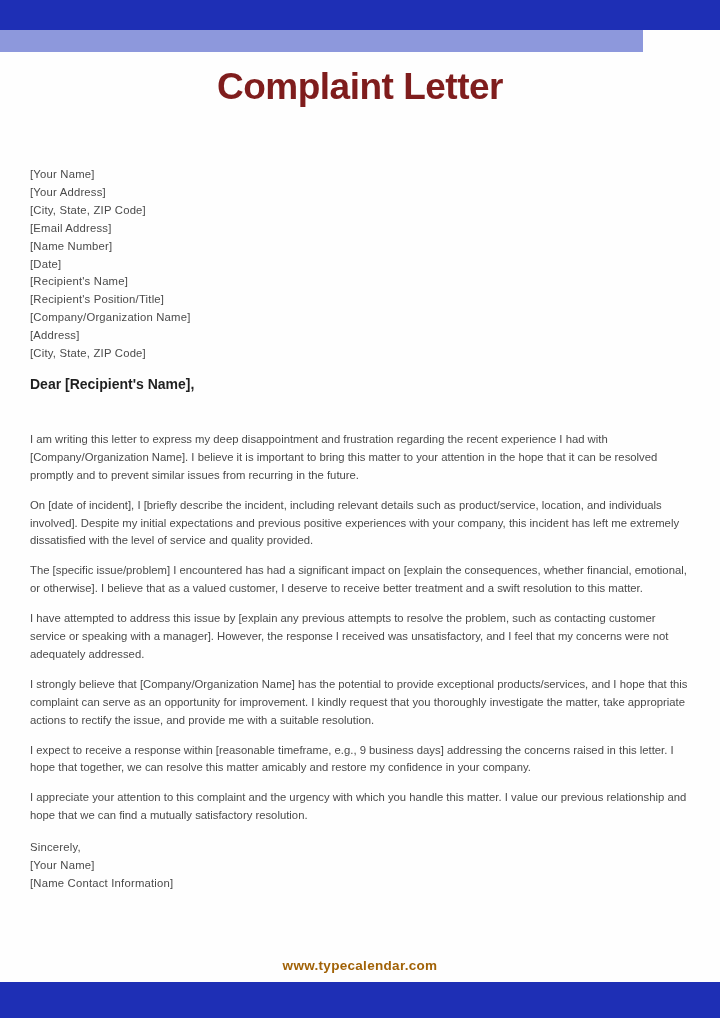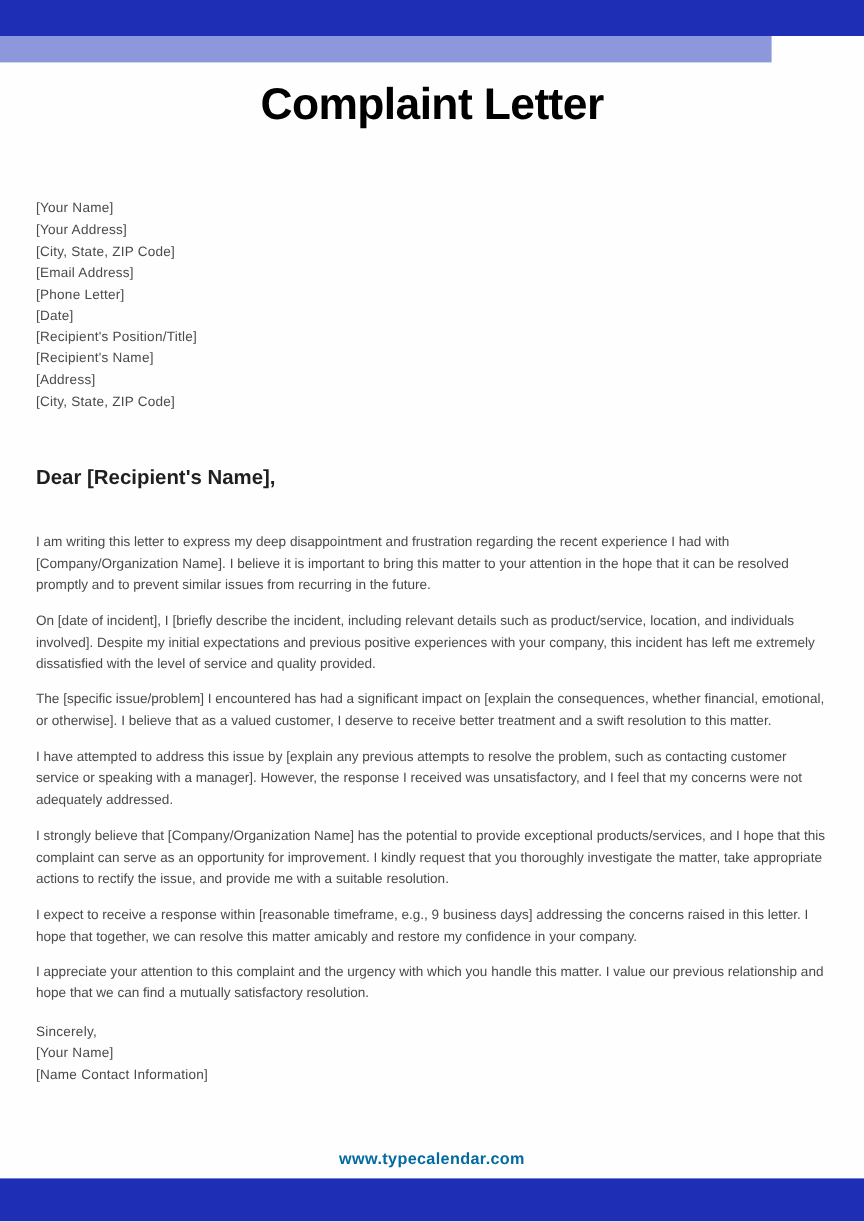--- a/index.html
+++ b/index.html
@@ -32,50 +32,50 @@
     background: var(--accent-blue);
   }
   .title {
     position: absolute;
     top: 66px; left: 0;
     width: 720px;
     text-align: center;
     font-size: 37px;
     font-weight: 800;
     letter-spacing: -0.5px;
-    color: #000000;
+    color: #7f1d1d;
   }
   .letter {
     position: absolute;
     top: 166px;
     left: 30px;
     width: 660px;
     color: #4a4a4a;
     font-size: 11.3px;
     line-height: 17.9px;
   }
   .address-block { letter-spacing: 0.2px; }
   .salutation {
-    margin-top: 44px;
+    margin-top: 13px;
     font-weight: bold;
     color: #1f1f1f;
-    font-size: 17px;
+    font-size: 14px;
   }
   .paragraphs { margin-top: 37px; }
   .paragraphs p { margin-bottom: 12px; }
   .closing-block { margin-top: 14px; letter-spacing: 0.2px; }
   .footer-text {
     position: absolute;
     top: 958px; left: 0;
     width: 720px;
     text-align: center;
     font-weight: bold;
     font-size: 13.5px;
     letter-spacing: 0.3px;
-    color: #0369a1;
+    color: #a16207;
   }
   .bottom-bar {
     position: absolute;
     bottom: 0; left: 0;
     width: 720px; height: 36px;
     background: var(--primary-blue);
   }
 </style>
 </head>
 <body>
@@ -87,24 +87,25 @@
 
   <h1 class="title">Complaint Letter</h1>
 
   <div class="letter">
 
     <div class="address-block">
         <div class="addr-line">[Your Name]</div>
         <div class="addr-line">[Your Address]</div>
         <div class="addr-line">[City, State, ZIP Code]</div>
         <div class="addr-line">[Email Address]</div>
-        <div class="addr-line">[Phone Letter]</div>
+        <div class="addr-line">[Name Number]</div>
         <div class="addr-line">[Date]</div>
+        <div class="addr-line">[Recipient's Name]</div>
         <div class="addr-line">[Recipient's Position/Title]</div>
-        <div class="addr-line">[Recipient's Name]</div>
+        <div class="addr-line">[Company/Organization Name]</div>
         <div class="addr-line">[Address]</div>
         <div class="addr-line">[City, State, ZIP Code]</div>
       </div>
 
     <div class="salutation">Dear [Recipient's Name],</div>
 
     <div class="paragraphs">
         <p class="body-paragraph">I am writing this letter to express my deep disappointment and frustration regarding the recent experience I had with [Company/Organization Name]. I believe it is important to bring this matter to your attention in the hope that it can be resolved promptly and to prevent similar issues from recurring in the future.</p>
         <p class="body-paragraph">On [date of incident], I [briefly describe the incident, including relevant details such as product/service, location, and individuals involved]. Despite my initial expectations and previous positive experiences with your company, this incident has left me extremely dissatisfied with the level of service and quality provided.</p>
         <p class="body-paragraph">The [specific issue/problem] I encountered has had a significant impact on [explain the consequences, whether financial, emotional, or otherwise]. I believe that as a valued customer, I deserve to receive better treatment and a swift resolution to this matter.</p>

